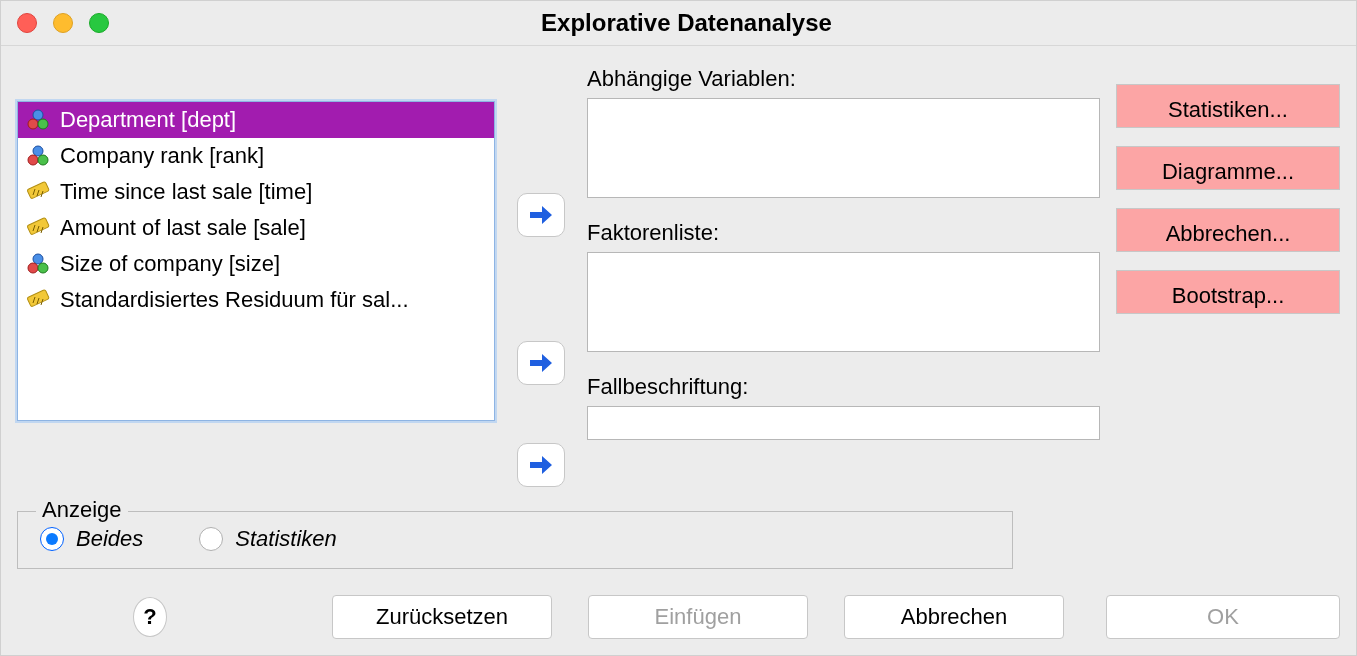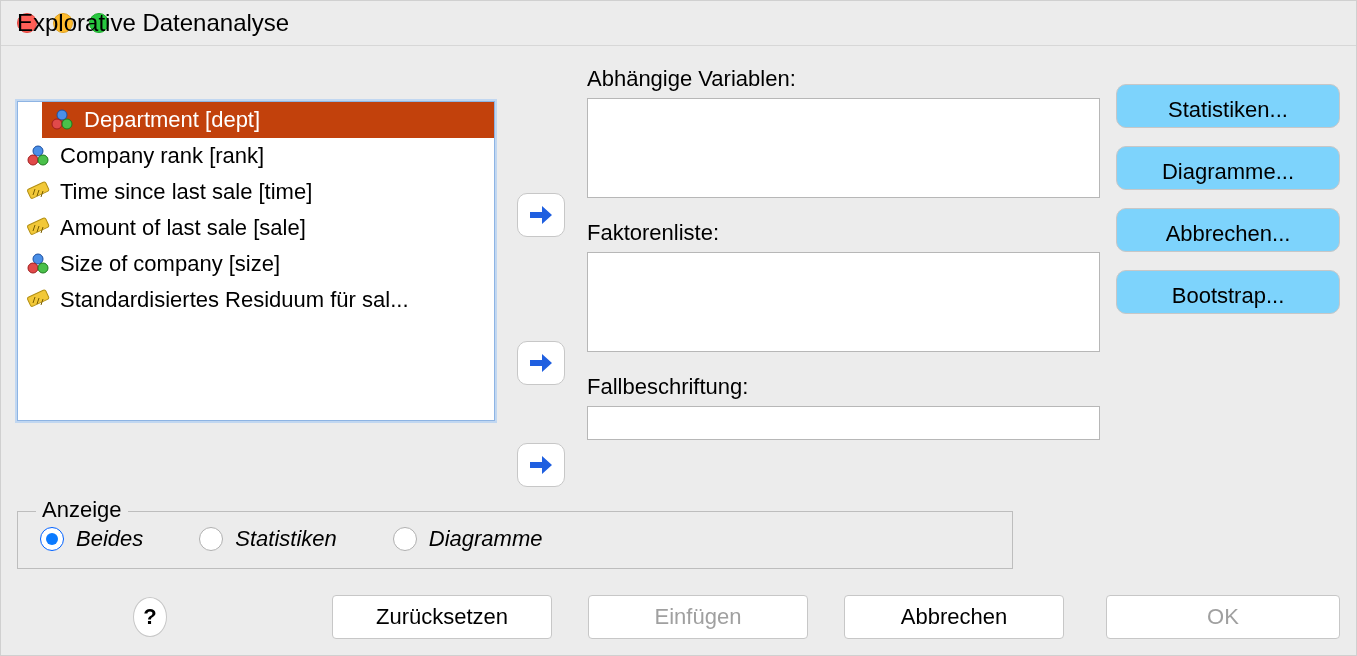--- a/index.html
+++ b/index.html
@@ -27,22 +27,22 @@
     display: flex; gap: 16px;
     padding-left: 16px;
   }
   .tl {
     width: 20px; height: 20px; border-radius: 50%;
   }
   .tl.red   { background:#ff5f57; border:1px solid #e0443e; }
   .tl.yellow{ background:#febc2e; border:1px solid #dea123; }
   .tl.green { background:#28c840; border:1px solid #1aab29; }
   .title {
-    position: absolute; left: 16px; right: 0; 
-    font-weight: 400; font-size: 24px;
+    position: absolute; left: 16px; right: 0; text-align: center;
+    font-weight: 700; font-size: 24px;
     pointer-events: none;
   }
   .content {
     flex: 1;
     padding: 20px 16px 16px 16px;
     display: flex; flex-direction: column;
   }
   .top-area {
     display: flex;
     gap: 16px;
@@ -58,21 +58,21 @@
     margin-top: 35px;
   }
   .varlist-item {
     display: flex; align-items: center;
     height: 36px;
     padding: 0 8px;
     gap: 8px;
     white-space: nowrap;
     overflow: hidden; text-overflow: ellipsis;
   }
-  .varlist-item.selected { background:#c2410c; color:#fff;margin-left:24px; }
+  .varlist-item.selected { background:#a21caf; color:#fff; }
   .varlist-label {
     flex: 1;
     overflow: hidden; text-overflow: ellipsis; white-space: nowrap;
   }
   .icon-nominal, .icon-scale {
     width: 26px; height: 22px; flex-shrink: 0;
   }
   .icon-nominal svg, .icon-scale svg { display:block; }
   
   .transfer-col {
@@ -104,22 +104,22 @@
   .targets-col .group { margin-bottom: 22px; }
   
   .side-buttons {
     width: 224px;
     display: flex; flex-direction: column;
     gap: 18px;
     margin-top: 18px;
   }
   .push-btn {
     height: 44px;
-    border-radius: 10px;
-    background: #7dd3fc;
+    border-radius: 0;
+    background: #fca5a5;
     border: 1px solid #c7c7c7;
     font-size: 22px;
     padding: 12px 20px;
     cursor: pointer;
     white-space: nowrap;
   }
   
   .anzeige {
     margin-top: 24px;
     width: 996px;
@@ -301,24 +301,20 @@
         <div class="radio-item">
           <div class="radio-circle checked">
               <div class="radio-dot"></div>
             </div>
           <span>Beides</span>
         </div>
         <div class="radio-item">
           <div class="radio-circle"></div>
           <span>Statistiken</span>
         </div>
-        <div class="radio-item">
-          <div class="radio-circle"></div>
-          <span>Diagramme</span>
-        </div>
       </div>
     </div>
 
     <div class="bottom-bar">
       <div class="help-btn">?</div>
       <div style="width:110px;"></div>
       <button class="bottom-btn">Zurücksetzen</button>
       <button class="bottom-btn disabled">Einfügen</button>
       <button class="bottom-btn">Abbrechen</button>
       <button class="bottom-btn disabled" style="min-width:234px;margin-left:6px;">OK</button>

